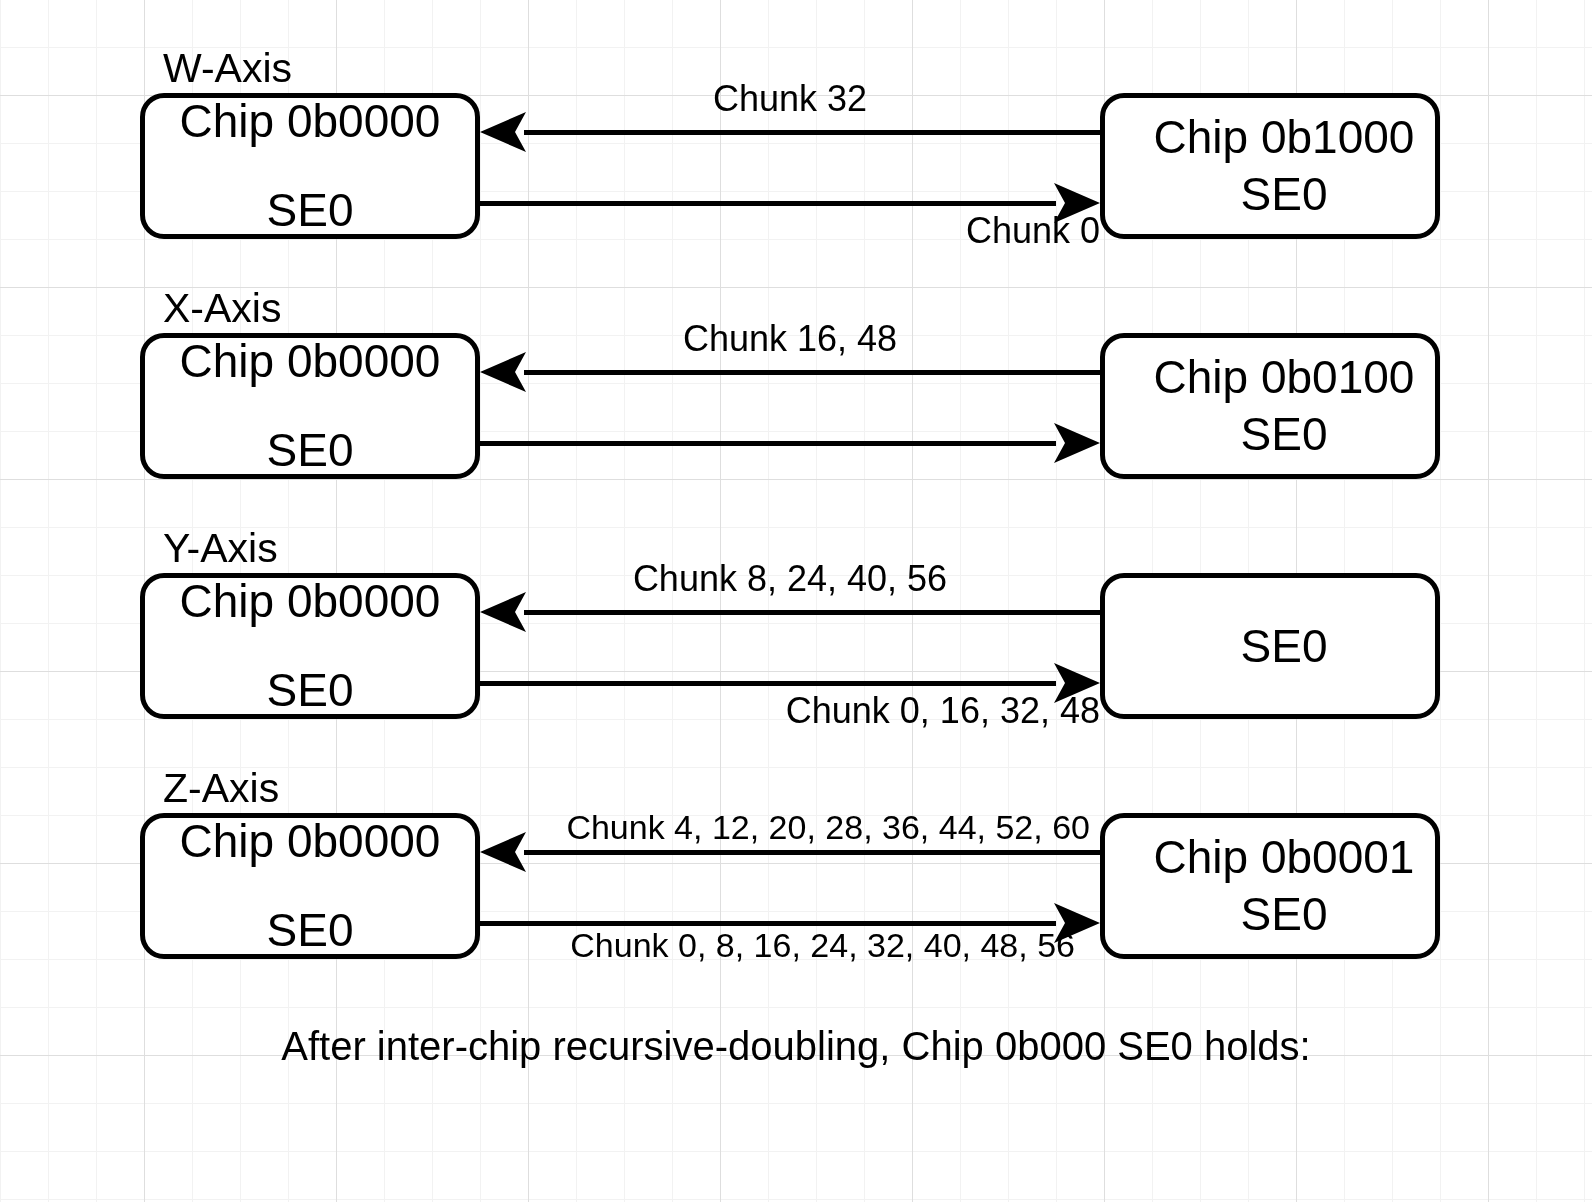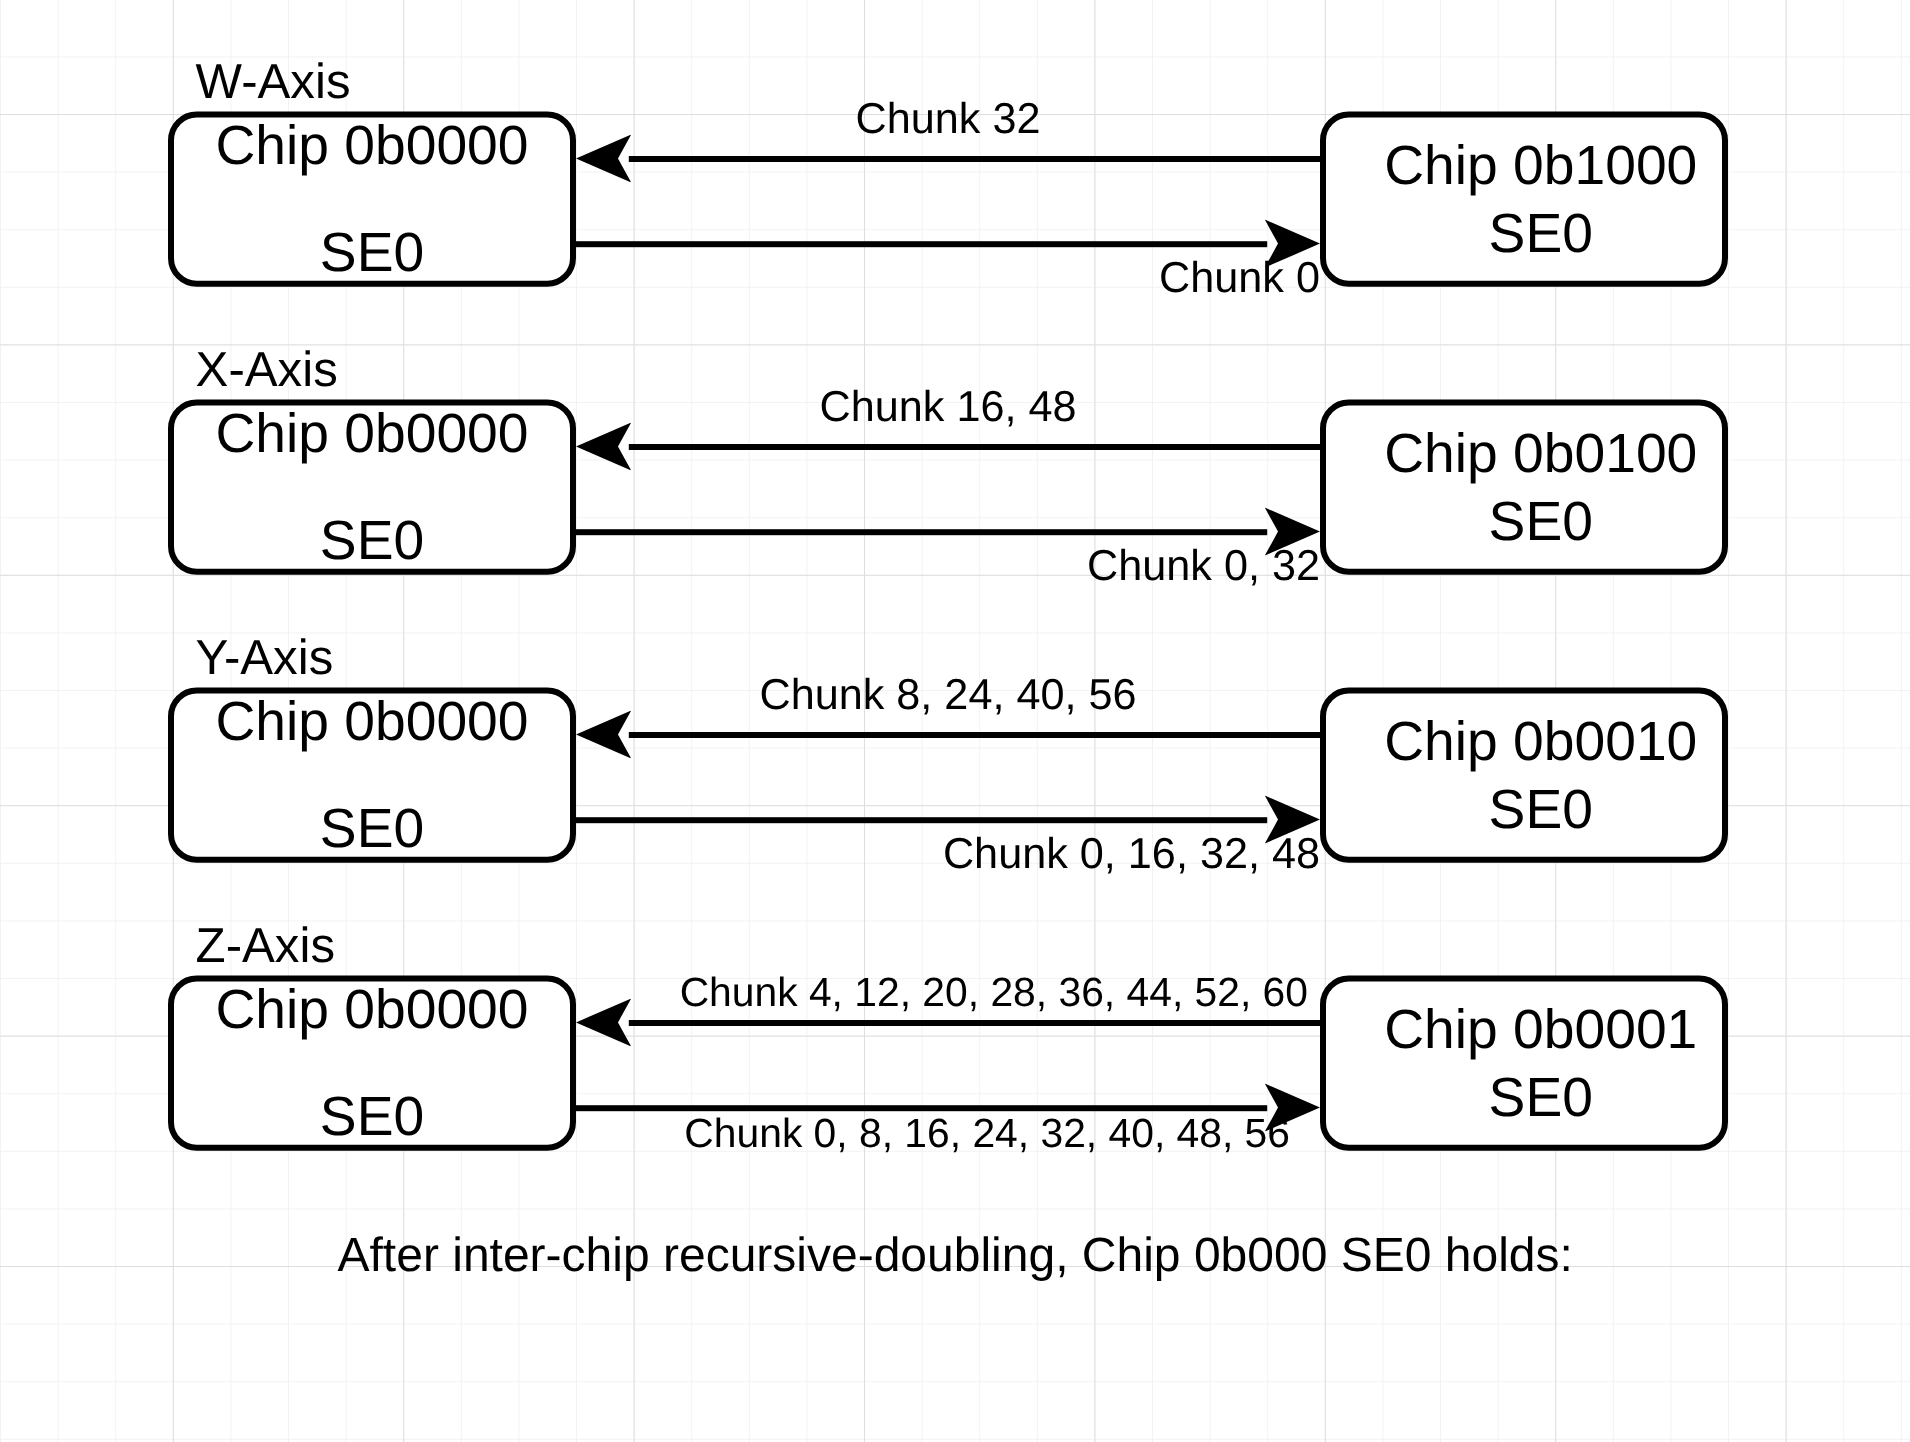--- a/index.html
+++ b/index.html
@@ -108,31 +108,29 @@
         </svg>
       <div class="shaft"></div>
     </div>
     <div class="arrow-label top">Chunk 16, 48</div>
     <div class="arrow bottom">
       <div class="shaft"></div>
       <svg width="46" height="40" viewBox="0 0 46 40">
           <path d="M0,0 L46,20 L0,40 L11,20 Z" fill="#000"></path>
         </svg>
     </div>
-    <div class="arrow-label bottom">Chunk 0, 32</div>
   </section>
 
   <section class="axis-section" style="top:525px">
     <div class="axis-label">Y-Axis</div>
     <div class="chip-box left">
       <div class="chip-title">Chip 0b0000</div>
       <div class="chip-sub">SE0</div>
     </div>
     <div class="chip-box right">
-      <div class="chip-title">Chip 0b0010</div>
       <div class="chip-sub">SE0</div>
     </div>
     <div class="arrow top">
       <svg width="46" height="40" viewBox="0 0 46 40">
           <path d="M46,0 L0,20 L46,40 L35,20 Z" fill="#000"></path>
         </svg>
       <div class="shaft"></div>
     </div>
     <div class="arrow-label top">Chunk 8, 24, 40, 56</div>
     <div class="arrow bottom">

